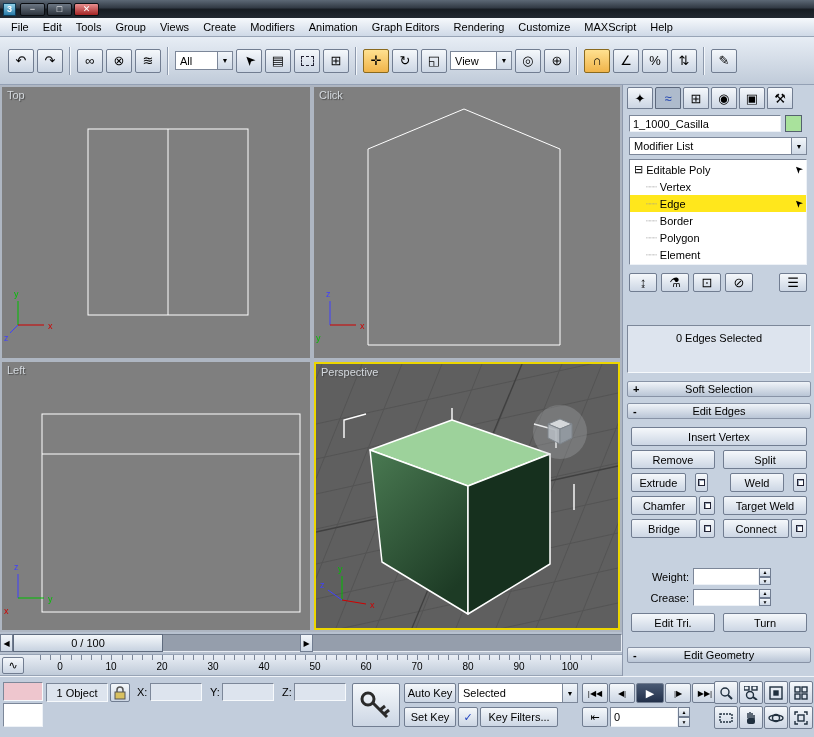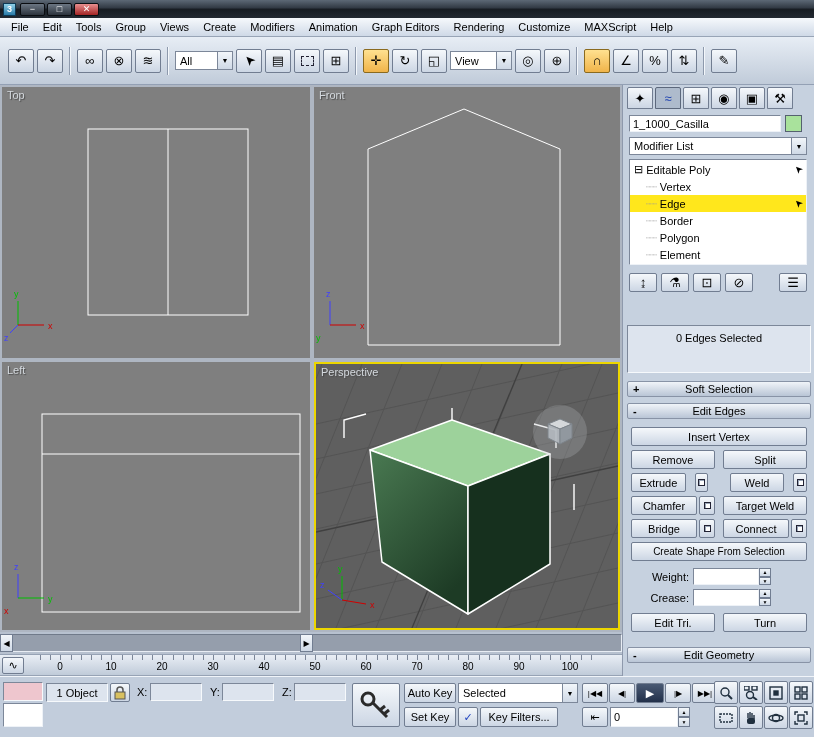--- a/index.html
+++ b/index.html
@@ -179,21 +179,21 @@
       <svg width="306" height="271">
         <polygon points="54,258 54,62 150,22 246,62 246,258" fill="none" stroke="#ffffff" stroke-width="1"></polygon>
         <g>
           <line x1="16" y1="238" x2="16" y2="214" stroke="#4040ff"></line>
             <text x="12" y="210" fill="#4040ff" font-size="9">z</text>
           <line x1="16" y1="238" x2="42" y2="238" stroke="#d00000"></line>
             <text x="46" y="242" fill="#d00000" font-size="9">x</text>
           <text x="2" y="254" fill="#00c000" font-size="9">y</text>
         </g>
       </svg>
-      <span class="vp-label">Front</span>
+      <span class="vp-label">Click</span>
     </div>
 
     <div class="vp" style="left:2px;top:277px;width:308px;height:268px">
       <svg width="308" height="268">
         <rect x="40" y="52" width="258" height="198" fill="none" stroke="#ffffff" stroke-width="1"></rect>
         <line x1="40" y1="92" x2="298" y2="92" stroke="#ffffff" stroke-width="1"></line>
         <g>
           <line x1="16" y1="236" x2="16" y2="212" stroke="#4040ff"></line>
             <text x="12" y="208" fill="#4040ff" font-size="9">z</text>
           <line x1="16" y1="236" x2="42" y2="236" stroke="#00c000"></line>
@@ -410,23 +410,20 @@
         </div>
       <div style="width:4px"></div>
       <div class="cbtn" style="width:66px;height:19px">
           <span>Connect</span>
         </div>
       <div class="cbtn" style="width:16px;height:19px">
           <span class="sbox"></span>
         </div>
     </div>
 
-    <div class="cbtn" style="position:absolute;left:8px;top:457px;width:176px;height:19px;font-size:10px">
-        <span>Create Shape From Selection</span>
-      </div>
 
     <div style="position:absolute;left:8px;top:504px;width:176px;display:flex;align-items:center">
       <span class="lbl" style="width:62px;justify-content:flex-end;padding-right:4px">Crease:</span>
       <div class="white-field" style="width:66px;height:17px"></div>
       <div class="spin">
         <span class="sp">▲</span>
         <span class="sp">▼</span>
       </div>
     </div>
     <div style="position:absolute;left:8px;top:483px;width:176px;display:flex;align-items:center">
@@ -450,20 +447,23 @@
     <div class="roll" style="top:562px">
       <span class="sign">-</span>
       <span>Edit Geometry</span>
     </div>
   </div>
 
   <div class="timeslider">
     <div class="ts-channel"></div>
     <div class="ts-btn" style="left:0">
         <span>◀</span>
+      </div>
+    <div class="ts-handle">
+        <span>0 / 100</span>
       </div>
     <div class="ts-btn" style="left:300px">
         <span>▶</span>
       </div>
   </div>
 
   <div class="trackbar">
     <div class="sbtn" style="left:2px;top:2px;width:22px;height:17px;position:absolute">
         <span>∿</span>
       </div>

